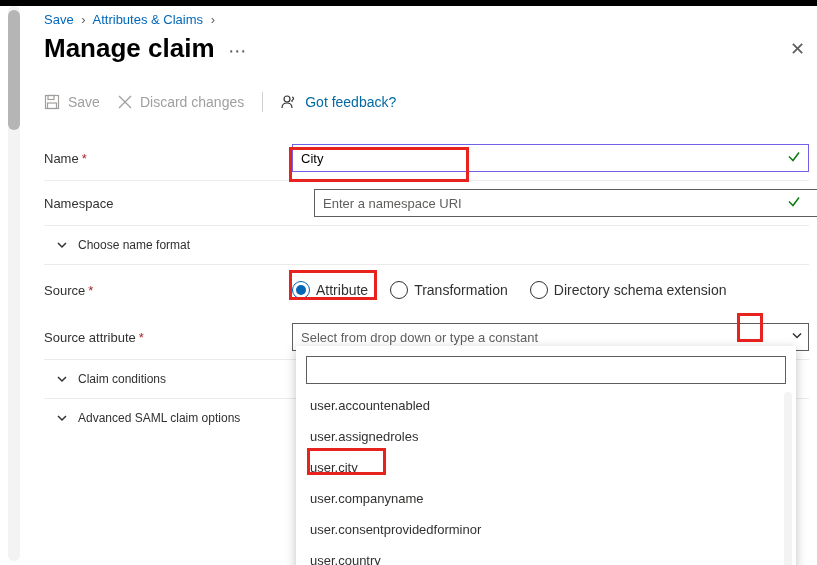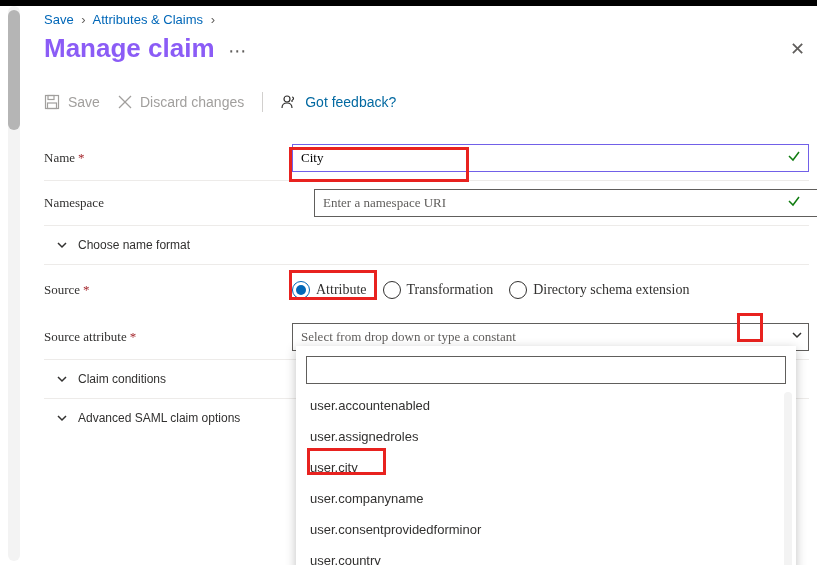--- a/index.html
+++ b/index.html
@@ -51,21 +51,21 @@
   .breadcrumb .chev { color: #605e5c; }
   .title-row {
     display: flex;
     align-items: center;
     justify-content: space-between;
     margin-bottom: 28px;
   }
   .title {
     font-size: 26px;
     font-weight: 600;
-    color: #8b5cf6;
+    color: #000000;
   }
   .title-dots {
     margin-left: 10px;
     color: #605e5c;
     font-size: 18px;
     letter-spacing: 2px;
   }
   .close-x {
     font-size: 18px;
     color: #605e5c;
@@ -81,21 +81,20 @@
     margin-bottom: 24px;
   }
   .toolbar .item { display: flex; align-items: center; gap: 8px; }
   .toolbar .divider { width: 1px; height: 20px; background: #d2d0ce; }
   .toolbar .feedback { color: #0369a1; }
   .form-row {
     display: flex;
     align-items: center;
     padding: 8px 0;
     border-bottom: 1px solid #edebe9;
-    font-family: Liberation Serif, serif;
   }
   .form-label {
     width: 248px;
     font-size: 13px;
     color: #323130;
   }
   .req { color: #a4262c; margin-left: 3px; }
   .form-field { flex: 1; position: relative; }
   .text-input {
     width: 100%;
@@ -130,21 +129,21 @@
     padding: 12px 0 12px 12px;
     border-bottom: 1px solid #edebe9;
     font-size: 12px;
     color: #323130;
     cursor: pointer;
   }
   .chev-down {
     display: inline-block;
     transform: rotate(0deg);
   }
-  .radio-group { display: flex; align-items: center; gap: 16px; }
+  .radio-group { display: flex; align-items: center; gap: 22px; }
   .radio {
     display: inline-flex;
     align-items: center;
     gap: 6px;
     font-size: 14px;
   }
   .radio-circle {
     width: 18px;
     height: 18px;
     border: 1px solid #323130;

